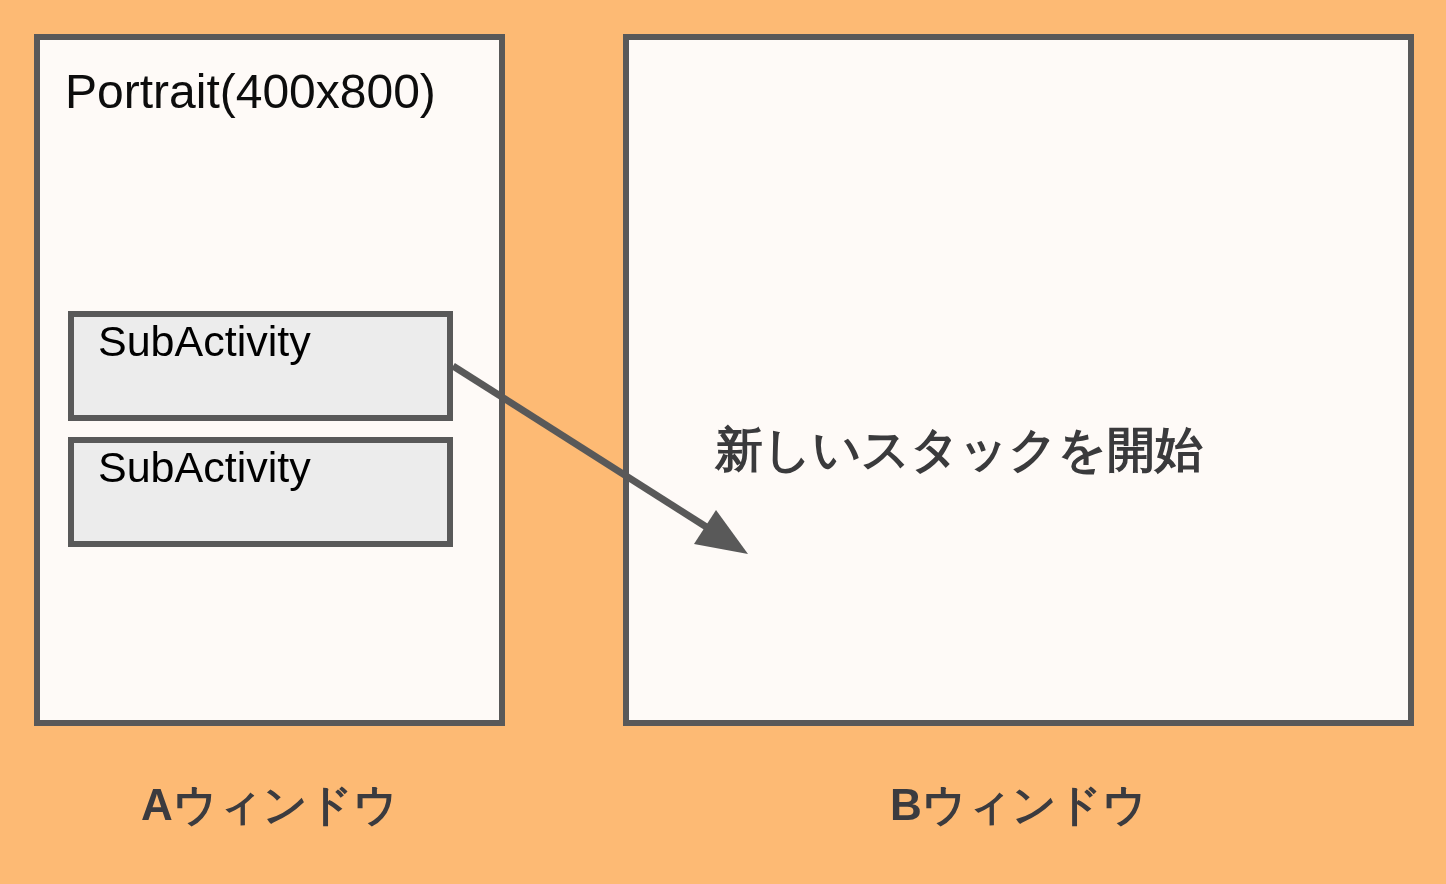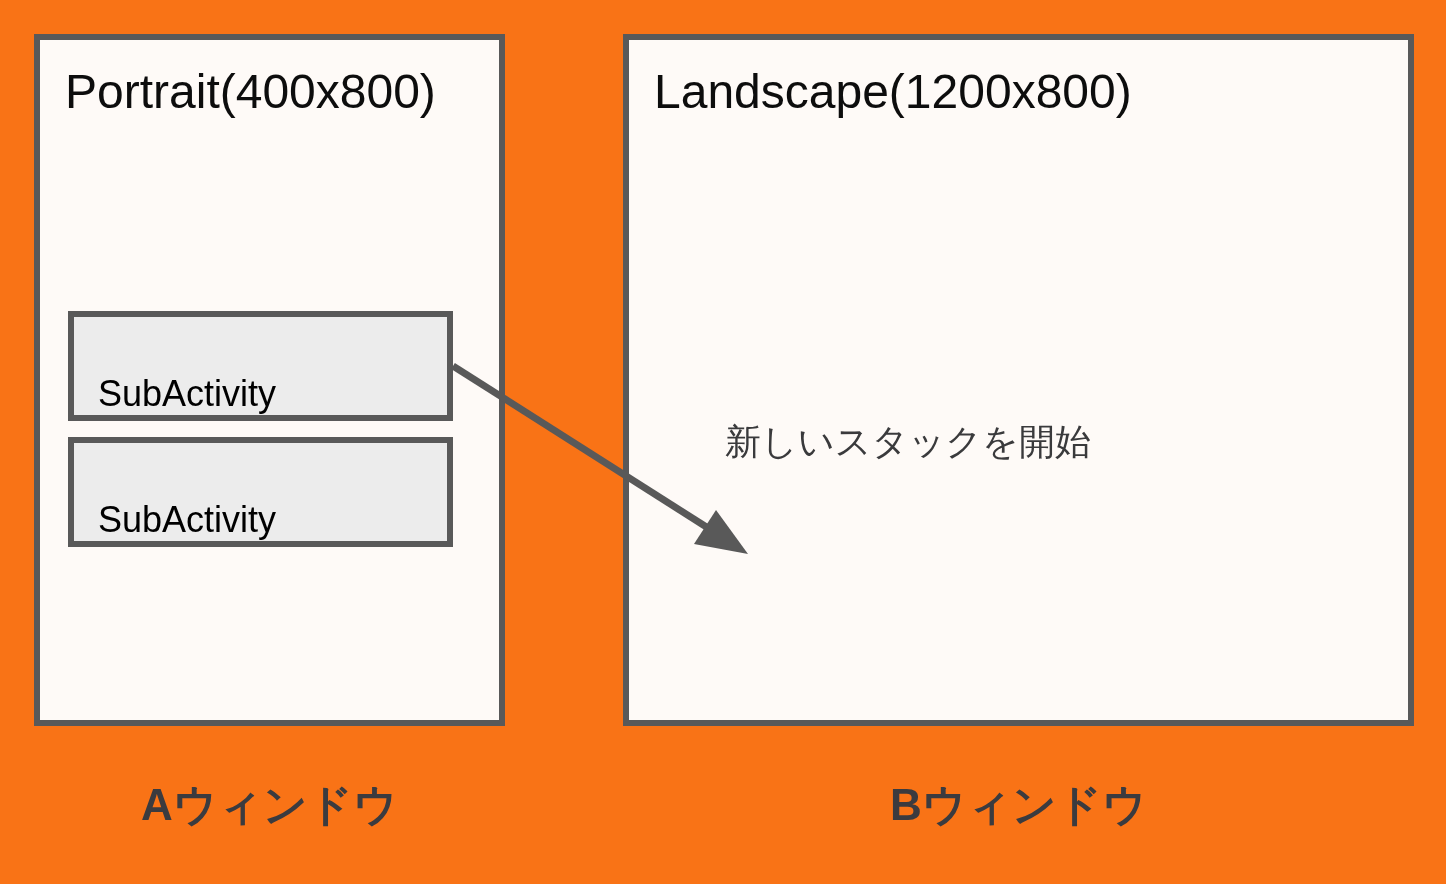--- a/index.html
+++ b/index.html
@@ -4,21 +4,21 @@
 <style>
   html, body {
     margin: 0;
     padding: 0;
     background: #FDF8F5;
   }
   .page {
     position: relative;
     width: 1446px;
     height: 884px;
-    background: #f97316;
+    background: #fdba74;
     font-family: "Liberation Sans", sans-serif;
     overflow: hidden;
   }
   .window-frame {
     position: absolute;
     top: 34px;
     height: 692px;
     box-sizing: border-box;
     border: 6px solid #595959;
     background: #FEFAF7;
@@ -33,47 +33,47 @@
     line-height: 1.1;
     color: #0d0d0d;
     white-space: nowrap;
   }
   .activity-box {
     position: absolute;
     box-sizing: border-box;
     border: 6px solid #595959;
     background: #ECECEC;
     display: flex;
-    align-items: flex-end;
+    align-items: flex-start;
     padding-left: 24px;
-    font-size: 36px;
+    font-size: 43px;
     color: #000000;
     white-space: nowrap;
   }
   .window-a .activity-box { left: 28px; width: 385px; height: 110px; }
   .box-sub-1 { top: 271px; }
   .box-sub-2 { top: 397px; }
   .box-root  { top: 523px; }
   .activity-box.orange {
     border-color: #CE5B28;
     background: transparent;
     color: #CE5B28;
   }
   .box-newtask {
     left: 39px;
     top: 527px;
     width: 704px;
     height: 112px;
   }
   .arrow-label {
     position: absolute;
-    left: 96px;
+    left: 86px;
     top: 378px;
-    font-size: 36px;
-    font-weight: normal;
+    font-size: 48px;
+    font-weight: bold;
     color: #3A3A3C;
     white-space: nowrap;
   }
   .caption {
     position: absolute;
     top: 776px;
     font-size: 44px;
     font-weight: bold;
     color: #3B3B3F;
     text-align: center;
@@ -102,21 +102,20 @@
       <span>SubActivity</span>
     </div>
 
     <div class="activity-box box-sub-2">
       <span>SubActivity</span>
     </div>
 
   </div>
 
   <div class="window-frame window-b">
-    <div class="win-title">Landscape(1200x800)</div>
 
     <div class="arrow-label">新しいスタックを開始</div>
 
   </div>
 
   <svg class="arrow-overlay" viewBox="0 0 1446 884">
     <line x1="453" y1="366" x2="708" y2="528" stroke="#595959" stroke-width="7"></line>
     <polygon points="748,554 694,544 716,510" fill="#595959"></polygon>
   </svg>
 

